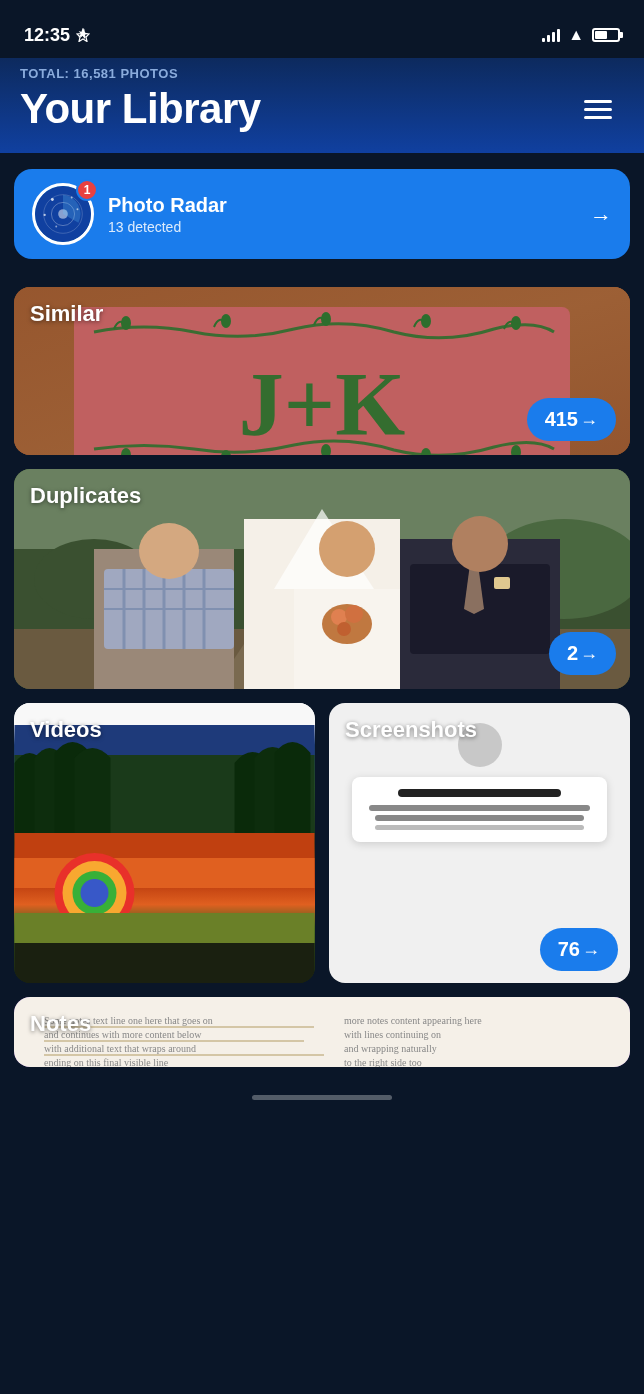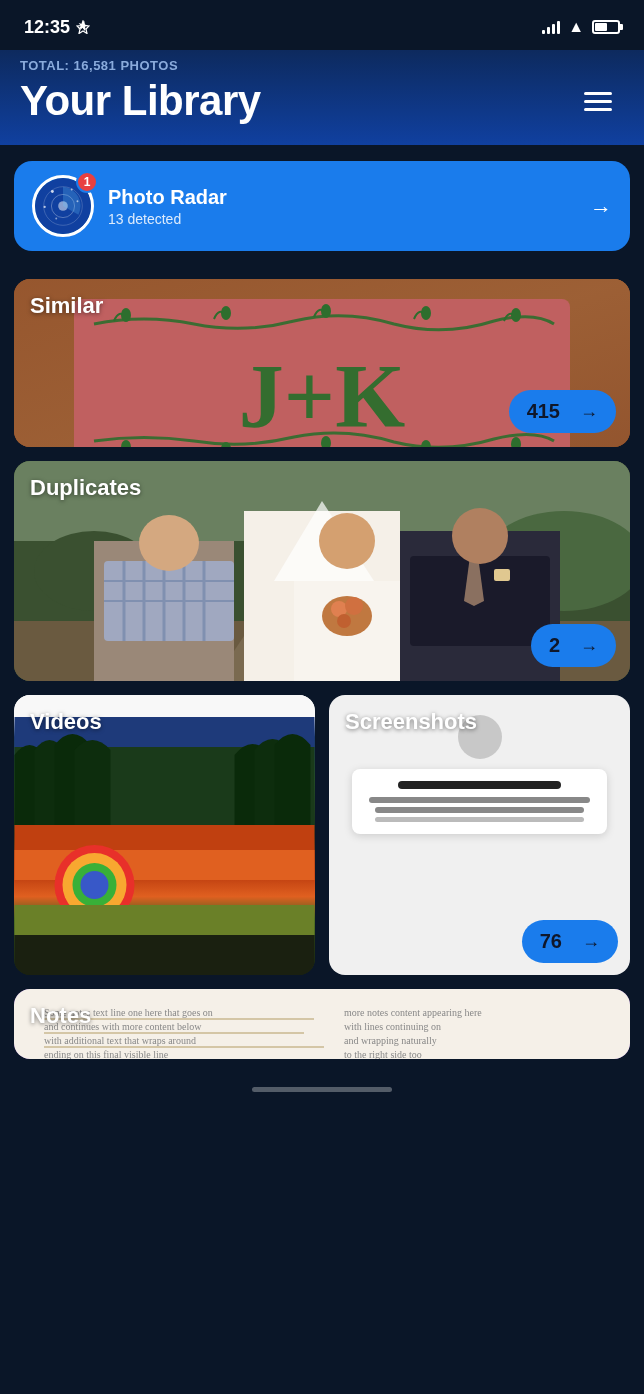--- a/index.html
+++ b/index.html
@@ -14,20 +14,21 @@
       overflow-x: hidden;
     }
 
     
     .status-bar {
       display: flex;
       justify-content: space-between;
       align-items: center;
       padding: 12px 24px 8px 24px;
       height: 50px;
+      margin-top: 8px;
     }
 
     .status-time {
       font-size: 18px;
       font-weight: 600;
       color: #fff;
       display: flex;
       align-items: center;
       gap: 6px;
     }
@@ -249,24 +250,24 @@
     
     .count-badge {
       position: absolute;
       bottom: 14px;
       right: 14px;
       background: #1a7cec;
       border-radius: 24px;
       padding: 10px 18px;
       display: flex;
       align-items: center;
-      gap: 20px;
+      gap: 2px;
       font-size: 20px;
       font-weight: 700;
-      color: #0f172a;
+      color: #ffffff;
       z-index: 3;
     }
 
     .count-badge .arrow {
       font-size: 18px;
     }
 
     
     .two-col {
       display: grid;

